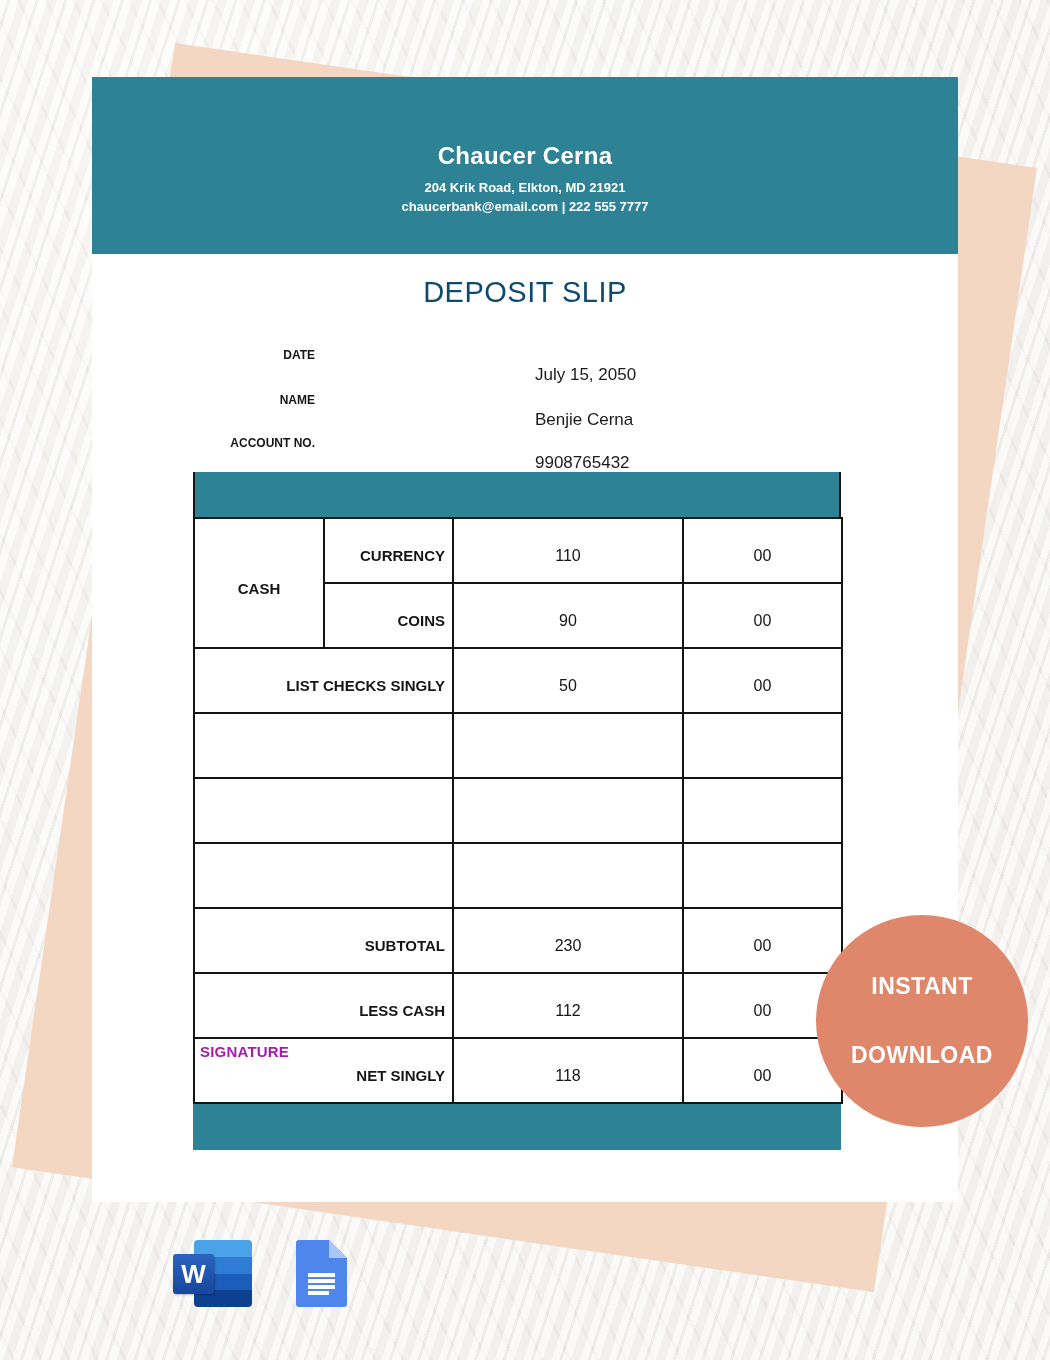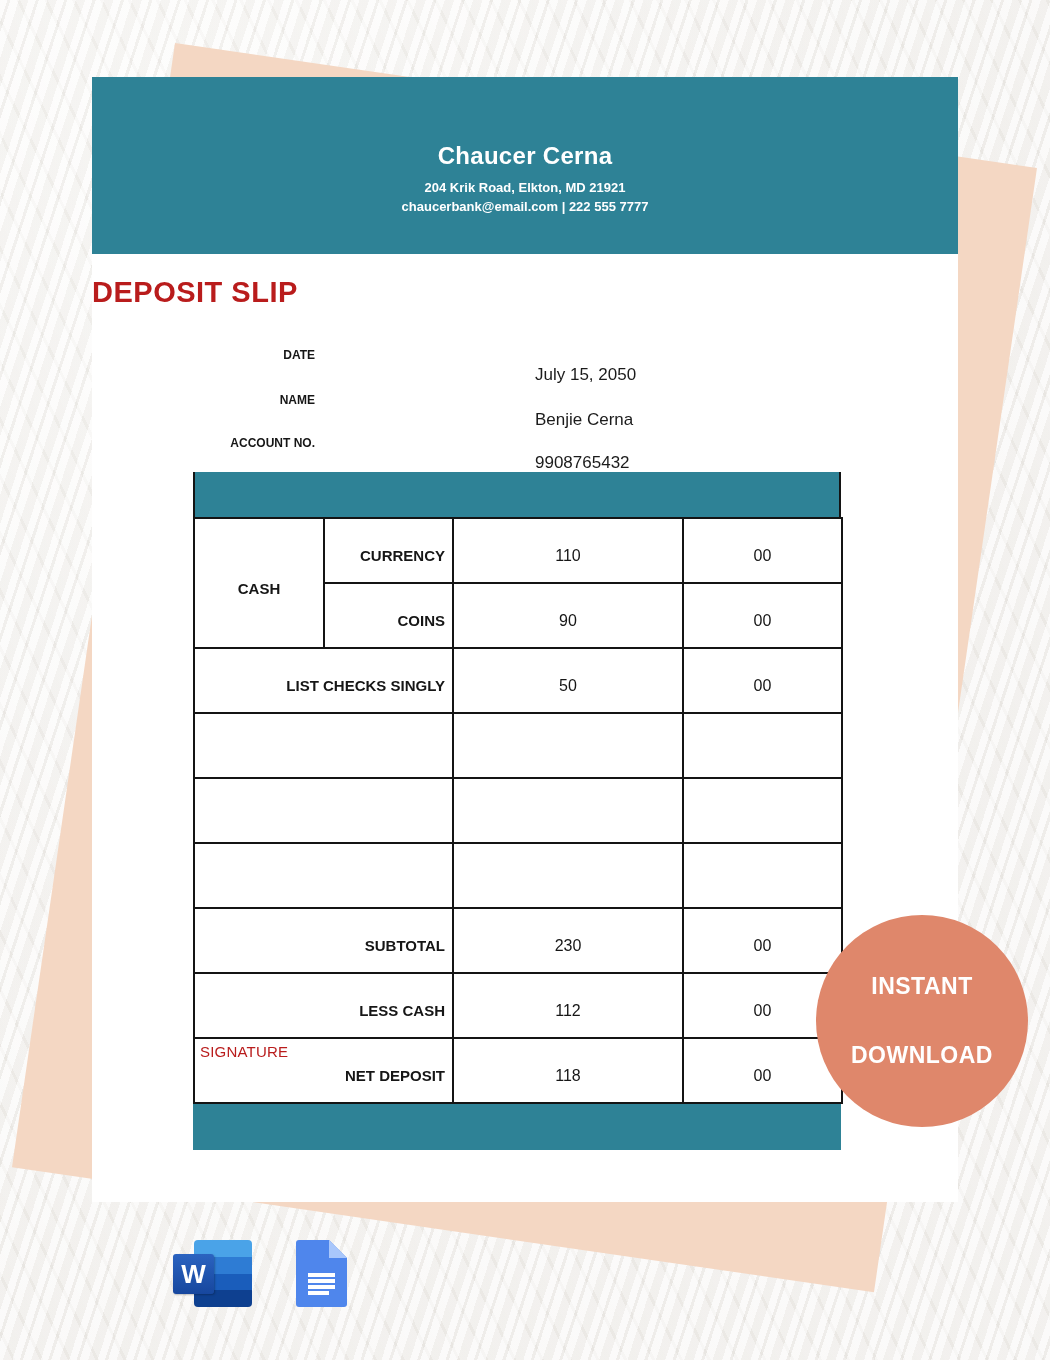--- a/index.html
+++ b/index.html
@@ -22,22 +22,22 @@
   }
   .bank-header{
     position:absolute;left:0;top:0;width:100%;height:177px;
     background:#2e8296;color:#ffffff;text-align:center;box-sizing:border-box;
     padding-top:64px;
   }
   .bank-name{font-size:24px;font-weight:bold;line-height:30px;letter-spacing:.3px;}
   .bank-address{font-size:13px;font-weight:bold;line-height:18px;margin-top:8px;}
   .bank-contact{font-size:13px;font-weight:bold;line-height:20px;}
   .doc-title{
-    position:absolute;left:0;top:198px;width:100%;margin:0;
-    font-size:29px;line-height:34px;font-weight:bold;color:#b91c1c;letter-spacing:.5px;
+    position:absolute;left:0;top:198px;width:100%;margin:0;text-align:center;
+    font-size:29px;line-height:34px;font-weight:normal;color:#0c4a6e;letter-spacing:.5px;
   }
   .field-row{position:absolute;left:0;width:100%;height:20px;}
   .field-row.f0{top:268px;}
   .field-row.f1{top:313px;}
   .field-row.f2{top:356px;text-decoration:underline;}
   .field-label{
     position:absolute;left:0;top:0;width:223px;text-align:right;
     font-size:12px;font-weight:bold;color:#161616;line-height:20px;
   }
   .field-value{
@@ -54,21 +54,21 @@
     width:648px;border-collapse:collapse;table-layout:fixed;
   }
   .deposit-table td{
     border:2px solid #141414;height:45px;padding:14px 7px 4px 7px;
     font-size:15px;color:#161616;vertical-align:middle;overflow:hidden;white-space:nowrap;
   }
   td.c-cash{text-align:center;font-weight:bold;}
   td.c-label{text-align:right;font-weight:bold;}
   td.c-amt{text-align:center;font-weight:normal;font-size:16px;}
   .signature-label{
-    position:absolute;left:108px;top:966px;font-size:15px;font-weight:normal;color:#b91c1c;letter-spacing:.2px;
+    position:absolute;left:108px;top:966px;font-size:15px;font-weight:bold;color:#a21caf;letter-spacing:.2px;
   }
   .badge{
     position:absolute;border-radius:50%;background:#df876b;color:#ffffff;
     display:flex;flex-direction:column;align-items:center;justify-content:center;
     text-align:center;font-weight:bold;font-size:23px;line-height:31px;letter-spacing:.5px;
   }
   .badge-editable{left:822px;top:657px;width:206px;height:206px;}
   .badge-download{left:816px;top:915px;width:212px;height:212px;gap:38px;}
   
   .word-icon{position:absolute;left:173px;top:1240px;width:80px;height:68px;}
@@ -171,21 +171,21 @@
             <td class="c-label" colspan="2">SUBTOTAL</td>
             <td class="c-amt">230</td>
             <td class="c-amt">00</td>
           </tr>
           <tr>
             <td class="c-label" colspan="2">LESS CASH</td>
             <td class="c-amt">112</td>
             <td class="c-amt">00</td>
           </tr>
           <tr>
-            <td class="c-label" colspan="2">NET DEPOSIT</td>
+            <td class="c-label" colspan="2">NET SINGLY</td>
             <td class="c-amt">118</td>
             <td class="c-amt">00</td>
           </tr>
         </tbody>
       </table>
       <div class="teal-bar bar-bottom"></div>
     </div>
 
     <div class="signature-label">SIGNATURE</div>
   </div>

